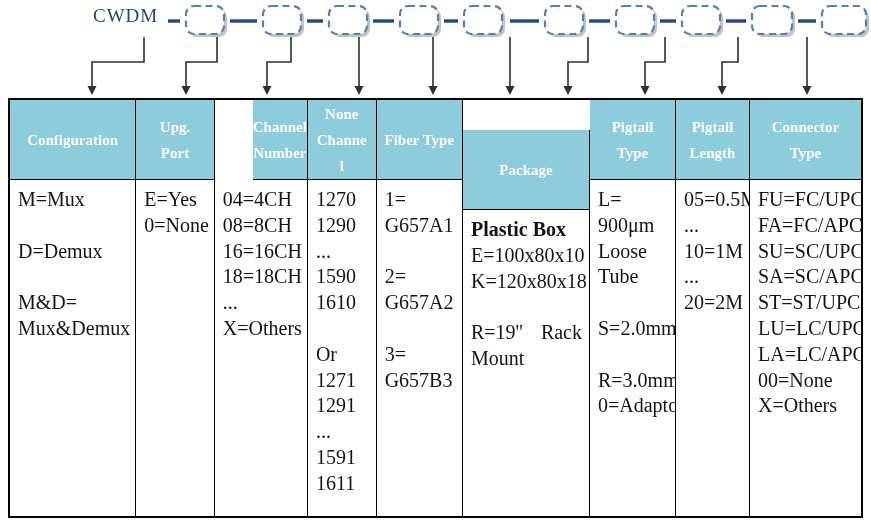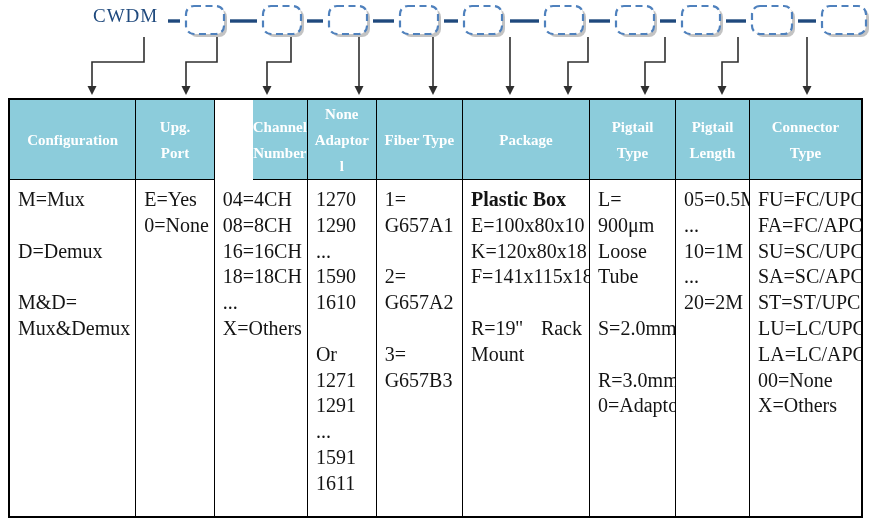--- a/index.html
+++ b/index.html
@@ -119,21 +119,21 @@
           <div class="line">08=8CH</div>
           <div class="line">16=16CH</div>
           <div class="line">18=18CH</div>
           <div class="line">...</div>
           <div class="line">X=Others</div>
         </div>
       </div>
       <div class="col" style="width: 74px;">
         <div class="th">
           <div>None</div>
-          <div>Adaptor</div>
+          <div>Channe</div>
           <div>l</div>
         </div>
         <div class="td">
           <div class="line">1270</div>
           <div class="line">1290</div>
           <div class="line">...</div>
           <div class="line">1590</div>
           <div class="line">1610</div>
           <div class="line">&nbsp;</div>
           <div class="line">Or</div>
@@ -152,29 +152,28 @@
           <div class="line">1=</div>
           <div class="line">G657A1</div>
           <div class="line">&nbsp;</div>
           <div class="line">2=</div>
           <div class="line">G657A2</div>
           <div class="line">&nbsp;</div>
           <div class="line">3=</div>
           <div class="line">G657B3</div>
         </div>
       </div>
-      <div class="col" style="width: 127px;">
+      <div class="col" style="width: 127px; margin-top: 30px;">
         <div class="th">
           <div>Package</div>
         </div>
         <div class="td">
           <div class="line bold">Plastic Box</div>
           <div class="line">E=100x80x10</div>
           <div class="line">K=120x80x18</div>
-          <div class="line">F=141x115x18</div>
           <div class="line">&nbsp;</div>
           <div class="line justify">
             <span>R=19''</span>
             <span>Rack</span>
           </div>
           <div class="line">Mount</div>
           <div class="line">&nbsp;</div>
         </div>
       </div>
       <div class="col" style="width: 86px;">

